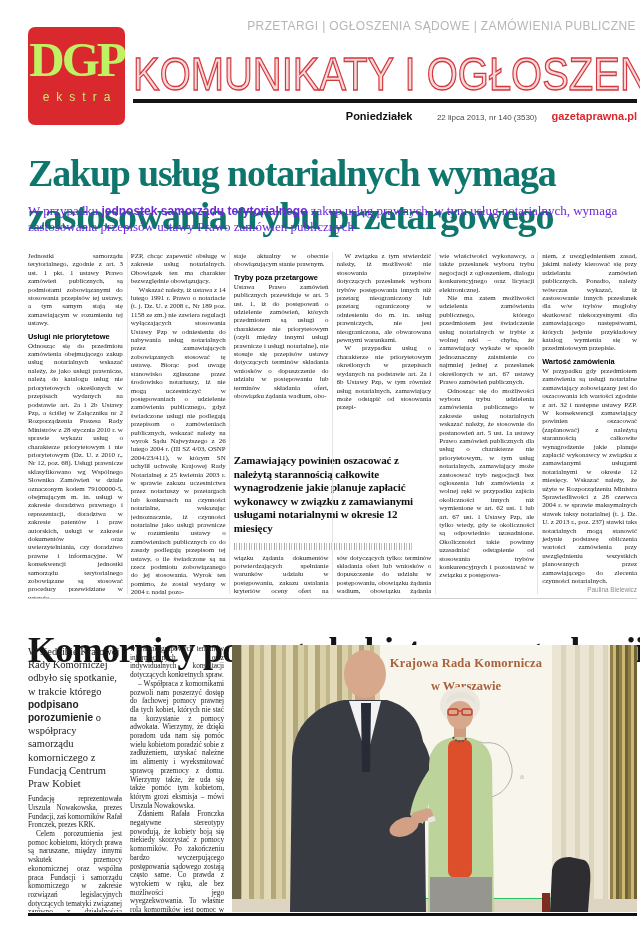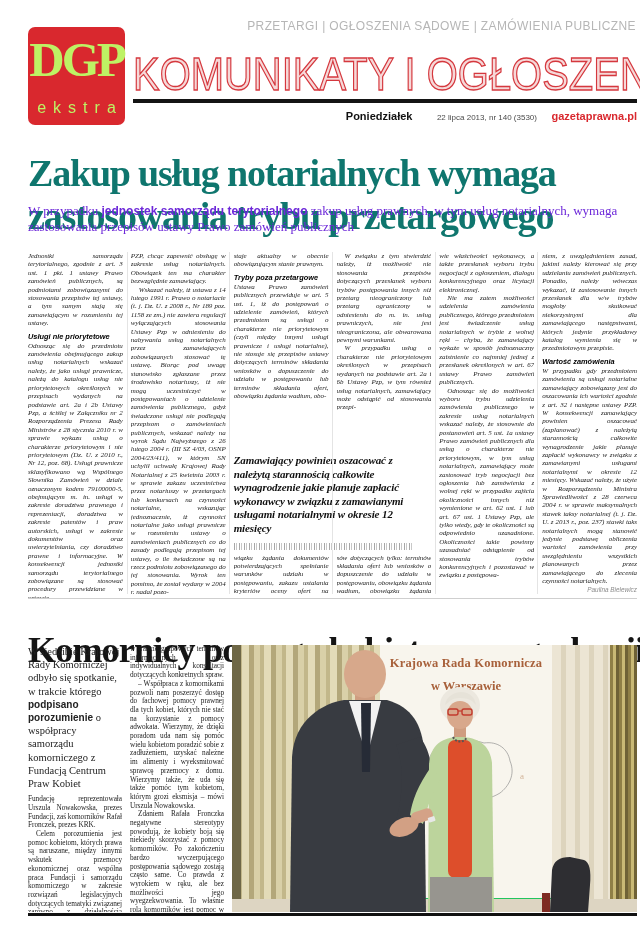--- a/index.html
+++ b/index.html
@@ -6,22 +6,22 @@
   body{width:640px;height:929px;background:#ffffff;overflow:hidden;position:relative;
        font-family:"Liberation Serif",serif;color:#1c1c1c;}
   .page{position:absolute;inset:0;}
 
   
   .top-strip{position:absolute;top:19px;right:4px;font-family:"Liberation Sans",sans-serif;
              font-size:12.5px;color:#b6b6b6;letter-spacing:.4px;transform:scaleX(.96);transform-origin:right center;}
   .logo{position:absolute;left:28px;top:27px;width:97px;height:98px;background:#d9282e;border-radius:7px;color:#bef264;}
   .logo-main{font-family:"Liberation Serif",serif;font-weight:bold;font-size:49px;line-height:66px;
              text-align:center;letter-spacing:-3px;}
-  .logo-sub{position:absolute;bottom:8px;left:0;right:0;text-align:center;font-family:"Liberation Sans",sans-serif;
-            font-size:16px;letter-spacing:7px;text-indent:7px;}
+  .logo-sub{position:absolute;bottom:21px;left:0;right:0;text-align:center;font-family:"Liberation Sans",sans-serif;
+            font-size:12px;letter-spacing:7px;text-indent:7px;}
   .mast-title{position:absolute;left:133px;top:50px;white-space:nowrap;font-family:"Liberation Sans",sans-serif;
               font-size:47px;line-height:1;font-weight:normal;color:#f6d8d8;-webkit-text-stroke:1.35px #d5383e;
               transform:scaleX(.85);transform-origin:left center;}
   .mast-bar{position:absolute;left:133px;right:3px;top:99px;height:4px;background:#141414;}
   .dateline{position:absolute;right:3px;top:106px;font-family:"Liberation Sans",sans-serif;white-space:nowrap;}
   .dateline .d1{font-weight:bold;font-size:11px;color:#111;}
   .dateline .d2{font-size:8px;color:#4a4a4a;margin-left:20px;}
   .dateline .d3{font-weight:bold;font-size:11px;color:#d9282e;margin-left:10px;}
 
   
@@ -95,35 +95,35 @@
       <span class="d3">gazetaprawna.pl</span>
     </div>
   </header>
 
   <h1 class="a1-headline">
     <div>Zakup usług notarialnych wymaga</div>
     <div>zastosowania trybu przetargowego</div>
   </h1>
   <div class="a1-lede"><span>W przypadku </span><b>jednostek samorządu terytorialnego</b><span> zakup usług prawnych, w tym usług notarialnych, wymaga zastosowania przepisów ustawy Prawo zamówień publicznych</span></div>
 
-  <div class="a1-body" style="position:absolute;font-style:italic;">
+  <div class="a1-body" style="position:absolute;">
     <div class="gutter-rule" style="left:99px"></div>
     <div class="gutter-rule" style="left:201px"></div>
     <div class="gutter-rule" style="left:304px"></div>
     <div class="gutter-rule" style="left:407px"></div>
     <div class="gutter-rule" style="left:509px"></div>
 
     <div class="cell c1">
       <div class="p">Jednostki samorządu terytorialnego, zgodnie z art. 3 ust. 1 pkt. 1 ustawy Prawo zamówień publicznych, są podmiotami zobowiązanymi do stosowania przepisów tej ustawy, a tym samym stają się zamawiającym w rozumieniu tej ustawy.</div>
       <div class="sub">Usługi nie priorytetowe</div>
       <div class="p">Odnosząc się do przedmiotu zamówienia obejmującego zakup usług notarialnych wskazać należy, że jako usługi prawnicze, należą do katalogu usług nie priorytetowych określonych w przepisach wydanych na podstawie art. 2a i 2b Ustawy Pzp, a ściślej w Załączniku nr 2 Rozporządzenia Prezesa Rady Ministrów z 28 stycznia 2010 r. w sprawie wykazu usług o charakterze priorytetowym i nie priorytetowym (Dz. U. z 2010 r., Nr 12, poz. 68). Usługi prawnicze sklasyfikowano wg Wspólnego Słownika Zamówień w dziale oznaczonym kodem 79100000-5, obejmującym m. in. usługi w zakresie doradztwa prawnego i reprezentacji, doradztwa w zakresie patentów i praw autorskich, usługi w zakresie dokumentów oraz uwierzytelniania, czy doradztwo prawne i informacyjne. W konsekwencji jednostki samorządu terytorialnego zobowiązane są stosować procedury przewidziane w ustawie</div>
     </div>
 
     <div class="cell c2">
-      <div class="p">PZP, chcąc zapewnić obsługę w zakresie usług notarialnych. Obowiązek ten ma charakter bezwzględnie zamawiający.</div>
+      <div class="p">PZP, chcąc zapewnić obsługę w zakresie usług notarialnych. Obowiązek ten ma charakter bezwzględnie obowiązujący.</div>
       <div class="p ind">Wskazać należy, iż ustawa z 14 lutego 1991 r. Prawo o notariacie (t. j. Dz. U. z 2008 r., Nr 189 poz. 1158 ze zm.) nie zawiera regulacji wyłączających stosowania Ustawy Pzp w odniesieniu do nabywania usług notarialnych przez zamawiających zobowiązanych stosować tę ustawę. Biorąc pod uwagę stanowisko zgłaszane przez środowisko notariuszy, iż nie mogą uczestniczyć w postępowaniach o udzielenie zamówienia publicznego, gdyż świadczone usługi nie podlegają przepisom o zamówieniach publicznych, wskazać należy na wyrok Sądu Najwyższego z 26 lutego 2004 r. (III SZ 4/03, OSNP 2004/23/411), w którym SN uchylił uchwałę Krajowej Rady Notarialnej z 25 kwietnia 2003 r. w sprawie zakazu uczestnictwa przez notariuszy w przetargach lub konkursach na czynności notarialne, wskazując jednoznacznie, iż czynności notarialne jako usługi prawnicze w rozumieniu ustawy o zamówieniach publicznych co do zasady podlegają przepisom tej ustawy, o ile świadczone są na rzecz podmiotu zobowiązanego do jej stosowania. Wyrok ten pomimo, że został wydany w 2004 r. nadal pozo-</div>
     </div>
 
     <div class="cell c3t">
       <div class="p">staje aktualny w obecnie obowiązującym stanie prawnym.</div>
       <div class="sub">Tryby poza przetargowe</div>
       <div class="p">Ustawa Prawo zamówień publicznych przewiduje w art. 5 ust. 1, iż do postępowań o udzielenie zamówień, których przedmiotem są usługi o charakterze nie priorytetowym (czyli między innymi usługi prawnicze i usługi notarialne), nie stosuje się przepisów ustawy dotyczących terminów składania wniosków o dopuszczenie do udziału w postępowaniu lub terminów składania ofert, obowiązku żądania wadium, obo-</div>
     </div>
 
     <div class="cell c4t">

